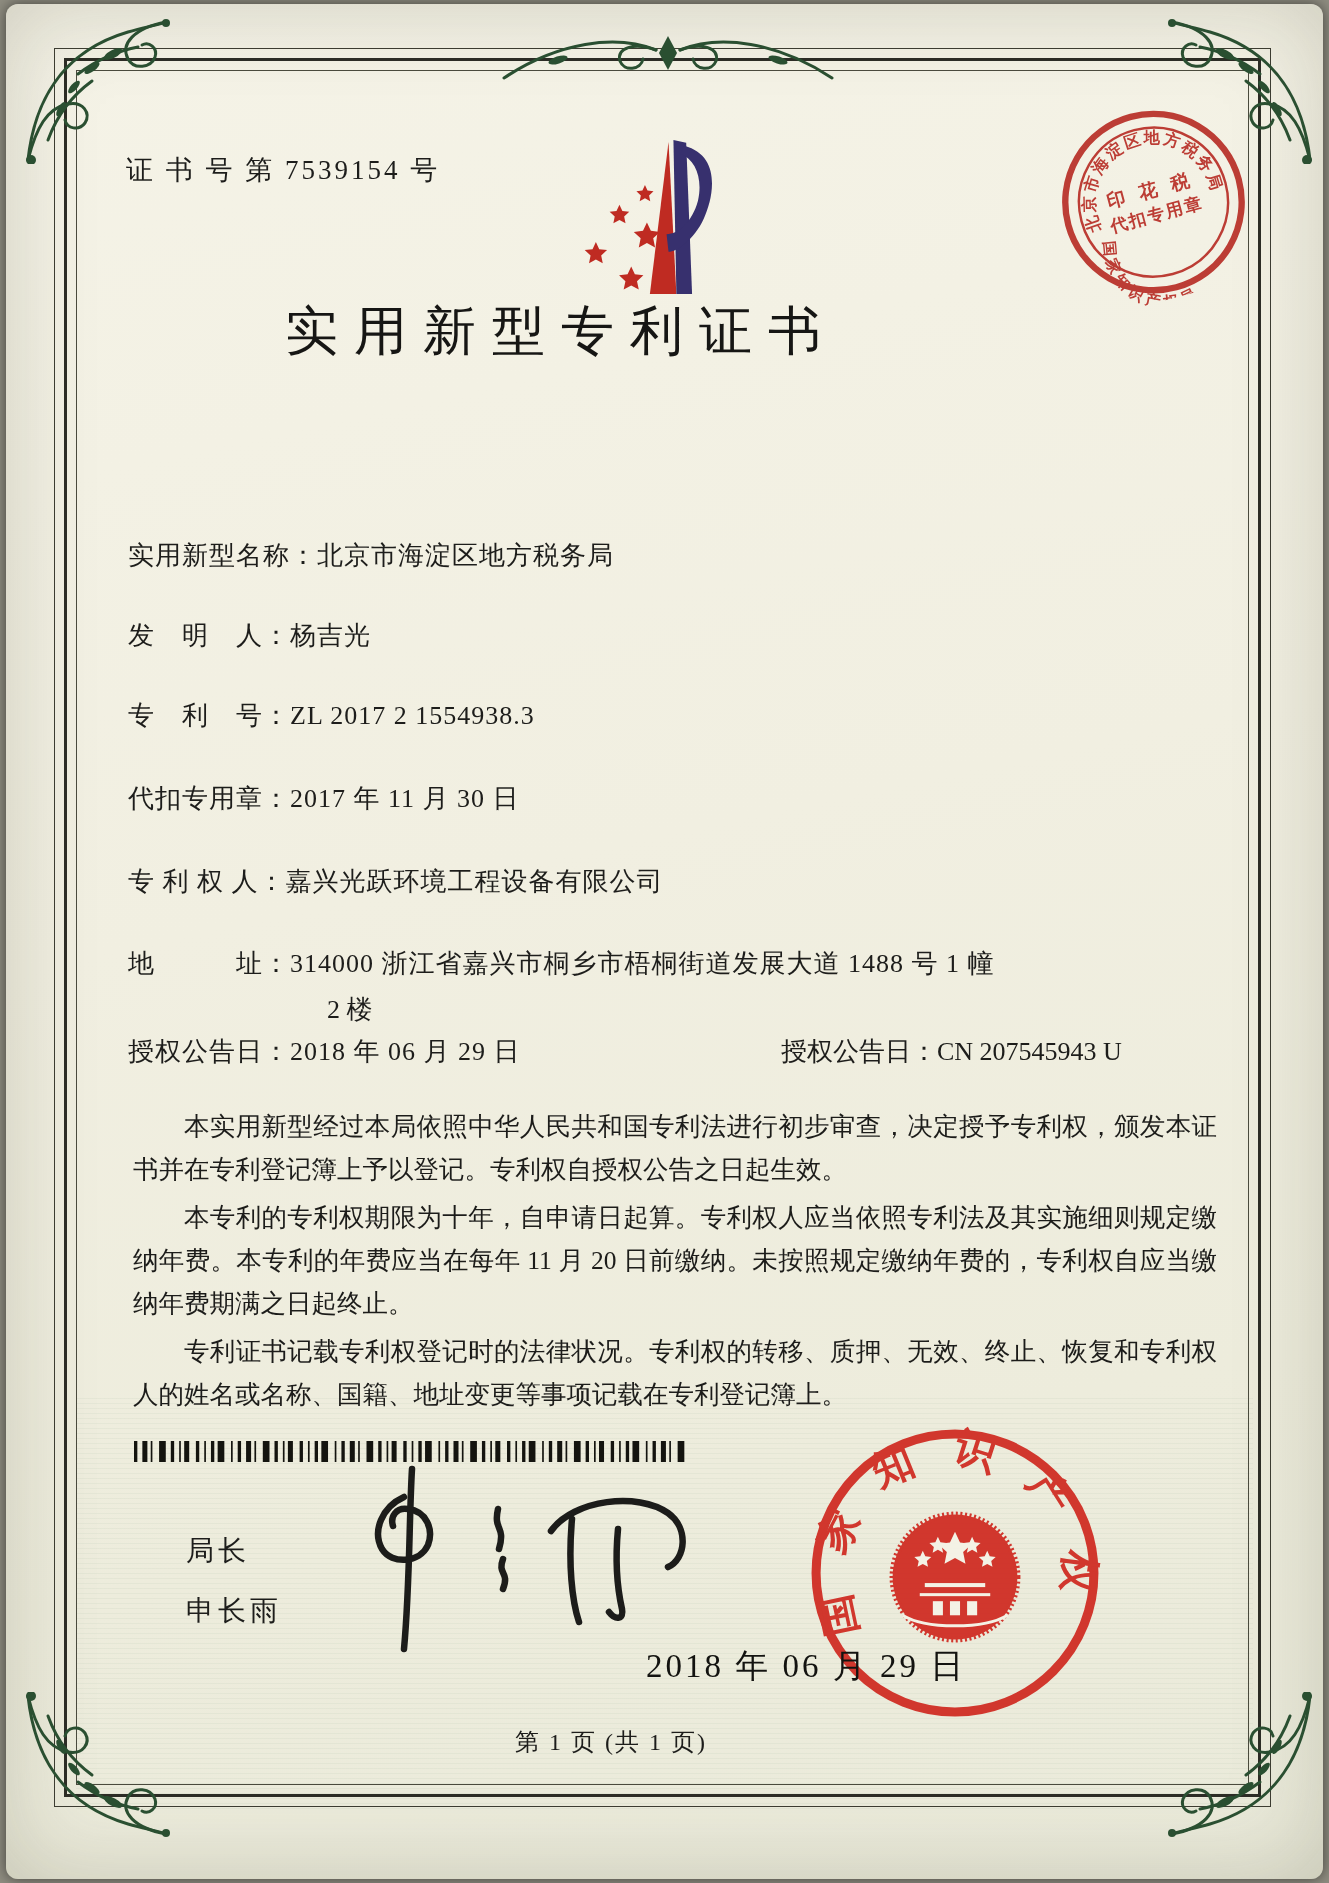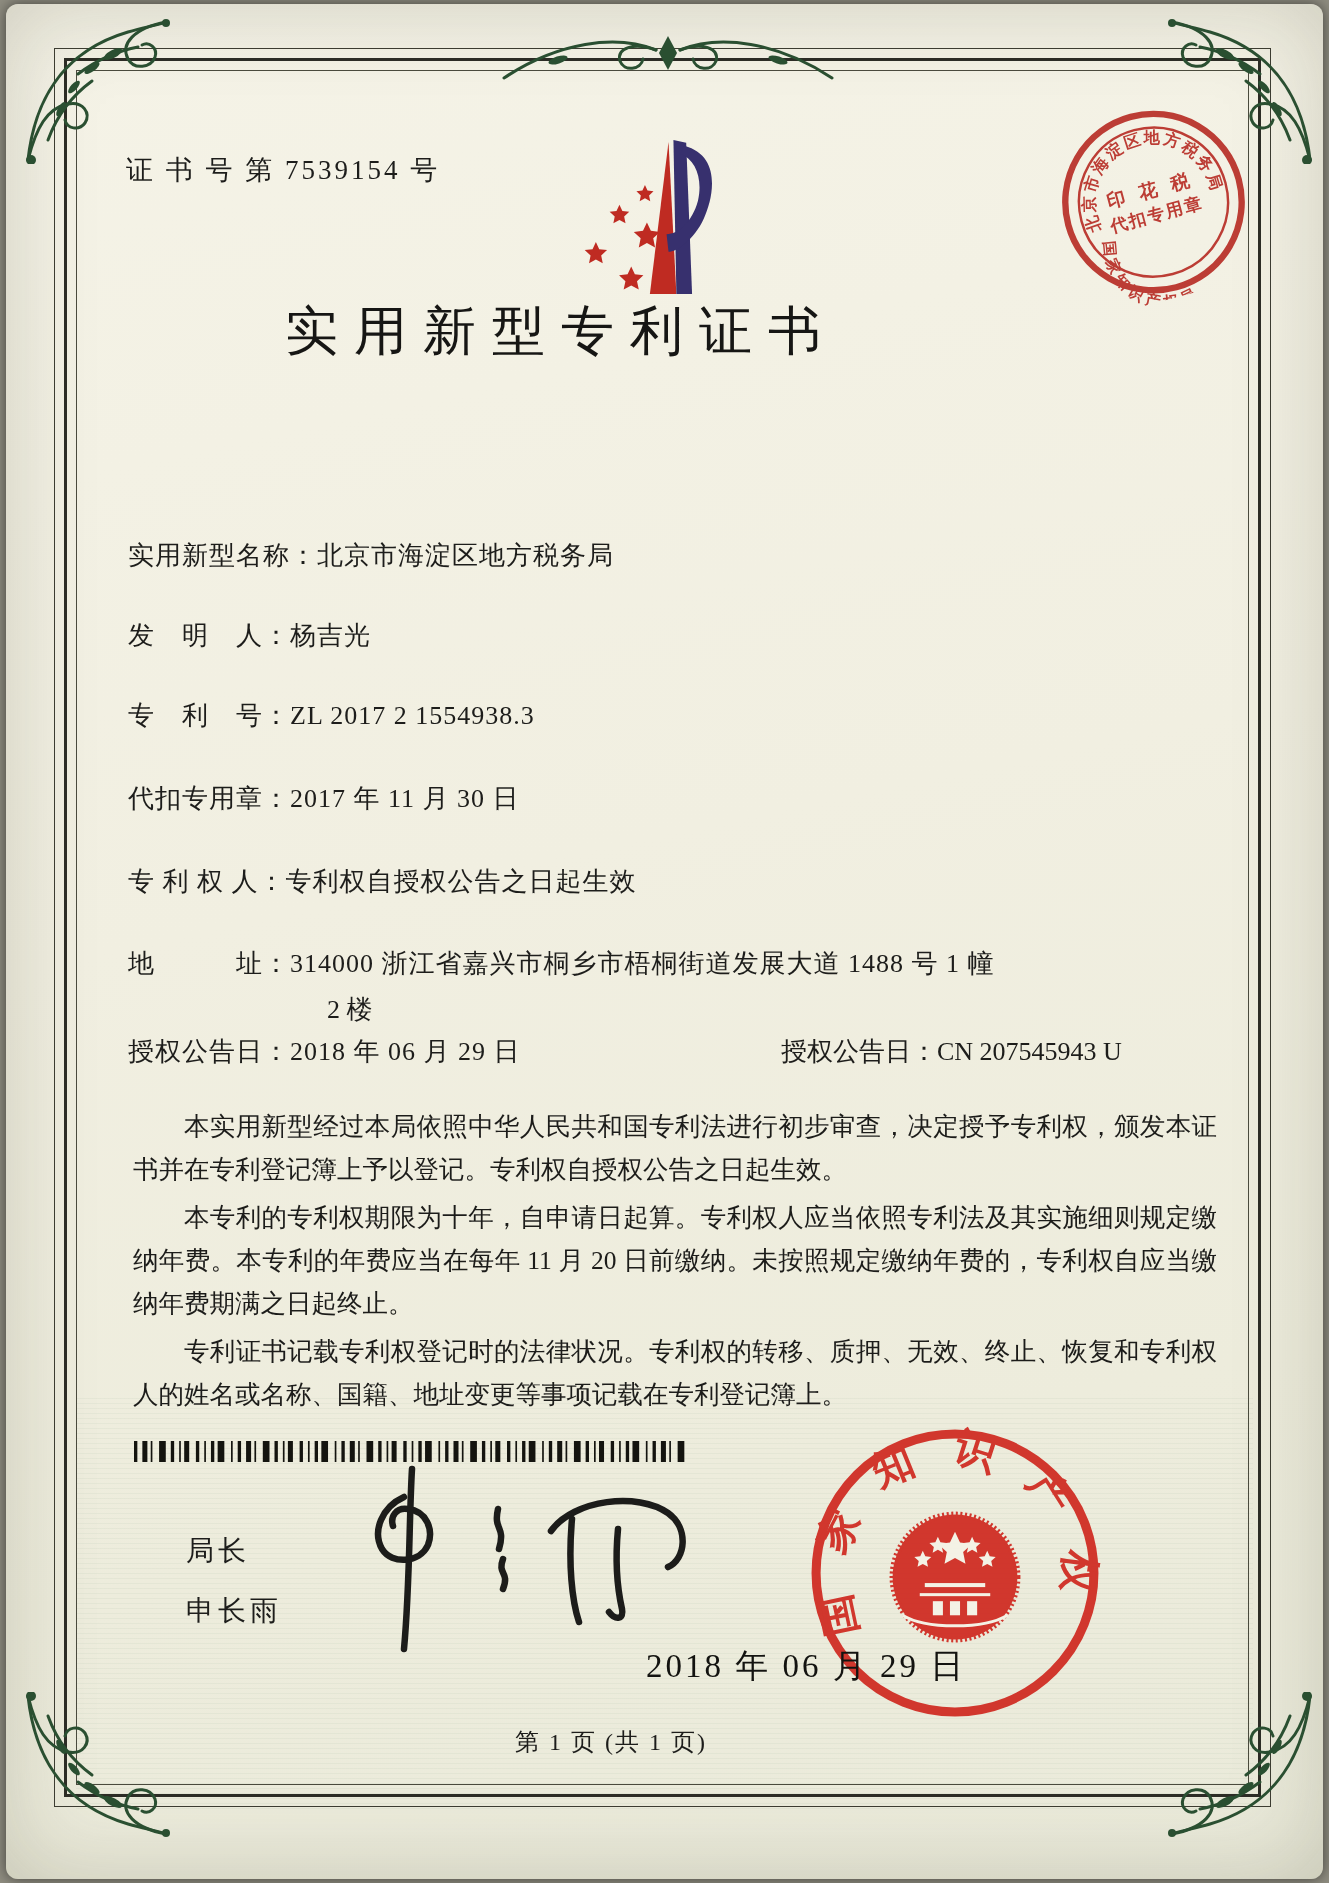--- a/index.html
+++ b/index.html
@@ -122,21 +122,21 @@
   <div class="abs ink frow" style="top:614px">
     <span class="lab">发　明　人：</span><span>杨吉光</span>
   </div>
   <div class="abs ink frow" style="top:694px">
     <span class="lab">专　利　号：</span><span>ZL 2017 2 1554938.3</span>
   </div>
   <div class="abs ink frow" style="top:777px">
     <span class="lab">代扣专用章：</span><span>2017 年 11 月 30 日</span>
   </div>
   <div class="abs ink frow" style="top:860px">
-    <span class="lab">专 利 权 人：</span><span>专利权自授权公告之日起生效</span>
+    <span class="lab">专 利 权 人：</span><span>嘉兴光跃环境工程设备有限公司</span>
   </div>
   <div class="abs ink frow" style="top:942px">
     <span class="lab">地　　　址：</span><span>314000 浙江省嘉兴市桐乡市梧桐街道发展大道 1488 号 1 幢</span>
   </div>
   <div class="abs ink addr2">2 楼</div>
 
   <div class="abs ink frow" style="top:1030px">
     <span class="lab">授权公告日：</span><span>2018 年 06 月 29 日</span>
   </div>
   <div class="abs ink grant-no">

